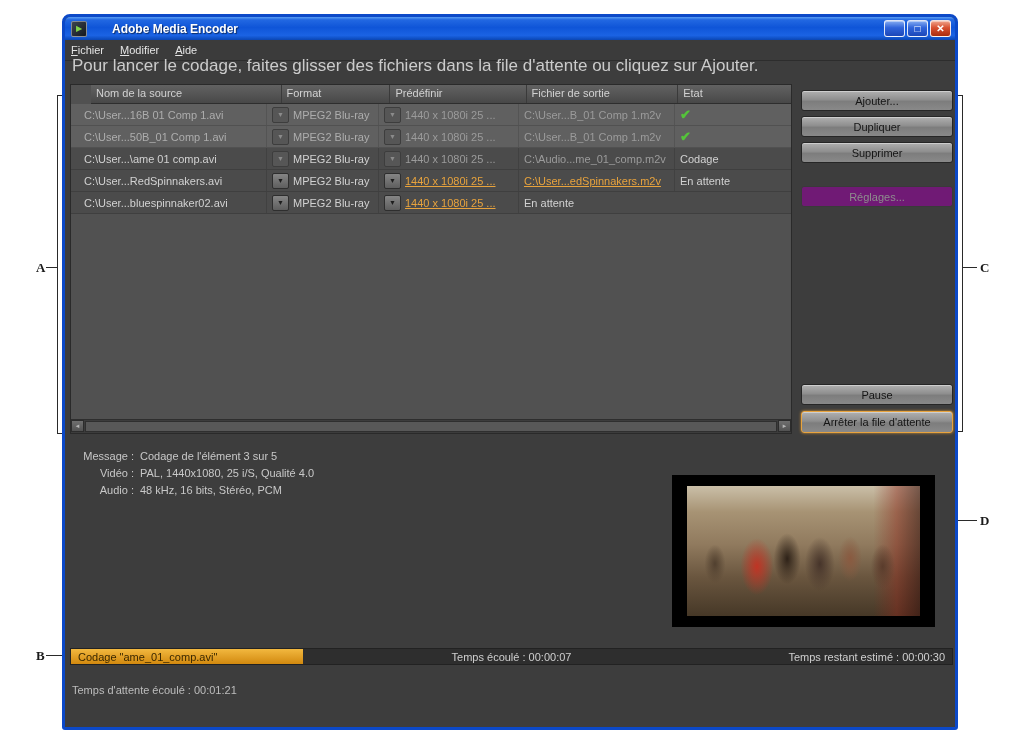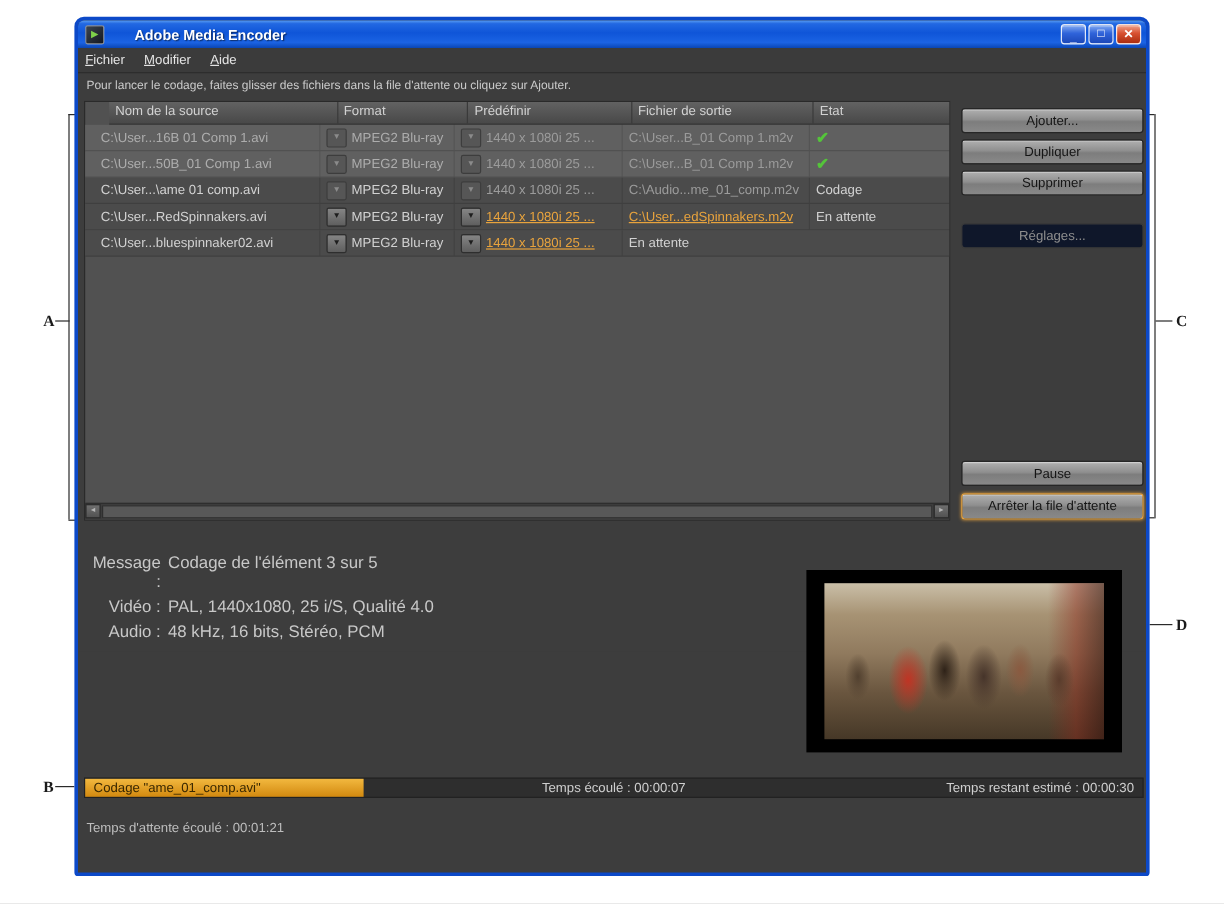--- a/index.html
+++ b/index.html
@@ -29,21 +29,21 @@
   .tb-close{background:linear-gradient(180deg,#f0a58c 0%,#d85030 45%,#aa2c0e 100%);font-weight:bold;}
 
   
   .content{position:relative;height:503px;background:#3d3d3d;border-radius:0 0 1px 1px;text-decoration:underline;}
 
   
   .menubar{position:absolute;left:0;top:0;right:0;height:20px;background:#3b3b3b;border-bottom:1px solid #2d2d2d;
     display:flex;align-items:center;gap:16px;padding-left:6px;color:#e4e4e4;font-size:11px;}
   .menubar span u{text-decoration:underline;}
 
-  .instruction{position:absolute;left:7px;top:26px;color:#cbcbcb;font-size:10px;}
+  .instruction{position:absolute;left:7px;top:16px;color:#cbcbcb;font-size:17px;}
 
   
   .qtable{position:absolute;left:5px;top:44px;width:722px;height:350px;background:#515151;
     border:1px solid #2a2a2a;box-sizing:border-box;}
   .thead{display:flex;height:18px;background:linear-gradient(180deg,#626262,#484848);border-bottom:1px solid #2e2e2e;margin-left:20px;}
   .thead .hcell{font-size:11px;color:#d2d2d2;line-height:17px;padding-left:5px;box-sizing:border-box;
     border-right:1px solid #3a3a3a;overflow:hidden;white-space:nowrap;}
   .c-src{width:196px;} .c-fmt{width:112px;} .c-pre{width:140px;} .c-out{width:156px;} .c-st{width:116px;border-right:none!important;}
 
   .trow{display:flex;height:21px;align-items:center;border-bottom:1px solid rgba(0,0,0,.15);font-size:11px;}
@@ -66,26 +66,26 @@
   .hs-btn{position:absolute;top:0;width:13px;height:12px;background:linear-gradient(180deg,#6f6f6f,#525252);
     border:1px solid #2c2c2c;box-sizing:border-box;color:#b5b5b5;font-size:6px;display:flex;align-items:center;justify-content:center;}
   .hs-left{left:0;} .hs-right{right:0;}
   .hs-thumb{position:absolute;left:14px;right:14px;top:1px;height:11px;background:#585858;border:1px solid #2f2f2f;box-sizing:border-box;}
 
   
   .btn{position:absolute;left:736px;width:152px;height:21px;border-radius:3px;border:1px solid #262626;
     background:linear-gradient(180deg,#b0b0b0 0%,#8f8f8f 45%,#7d7d7d 55%,#898989 100%);
     color:#151515;font-size:11px;font-family:"Liberation Sans",sans-serif;
     box-shadow:inset 0 1px 0 rgba(255,255,255,.4);cursor:pointer;}
-  .btn:disabled,.btn.disabled{background:#0f172a;color:#8e8e8e;border-color:#3a3a3a;box-shadow:none;}
+  .btn:disabled,.btn.disabled{background:#701a75;color:#8e8e8e;border-color:#3a3a3a;box-shadow:none;}
   .btn-add{top:50px;} .btn-dup{top:76px;} .btn-del{top:102px;} .btn-set{top:146px;}
   .btn-pause{top:344px;} .btn-stop{top:371px;height:22px;border:1px solid #e8a33d;box-shadow:0 0 3px rgba(232,163,61,.9),inset 0 1px 0 rgba(255,255,255,.4);}
 
   
-  .info{position:absolute;left:7px;top:420px;font-size:14px;color:#c8c8c8;}
+  .info{position:absolute;left:7px;top:410px;font-size:11px;color:#c8c8c8;}
   .info .irow{display:flex;margin-bottom:5px;}
   .info .ilabel{width:62px;text-align:right;margin-right:6px;color:#c8c8c8;}
 
   
   .preview-frame{position:absolute;left:607px;top:435px;width:263px;height:152px;background:#000;}
   .preview-video{position:absolute;left:15px;top:11px;width:233px;height:130px;
     background:
       radial-gradient(22px 38px at 30% 62%, #c03424 0%, rgba(192,52,36,0) 75%),
       radial-gradient(18px 34px at 43% 56%, #2e2218 0%, rgba(46,34,24,0) 75%),
       radial-gradient(20px 36px at 57% 60%, #46342a 0%, rgba(70,52,42,0) 75%),

